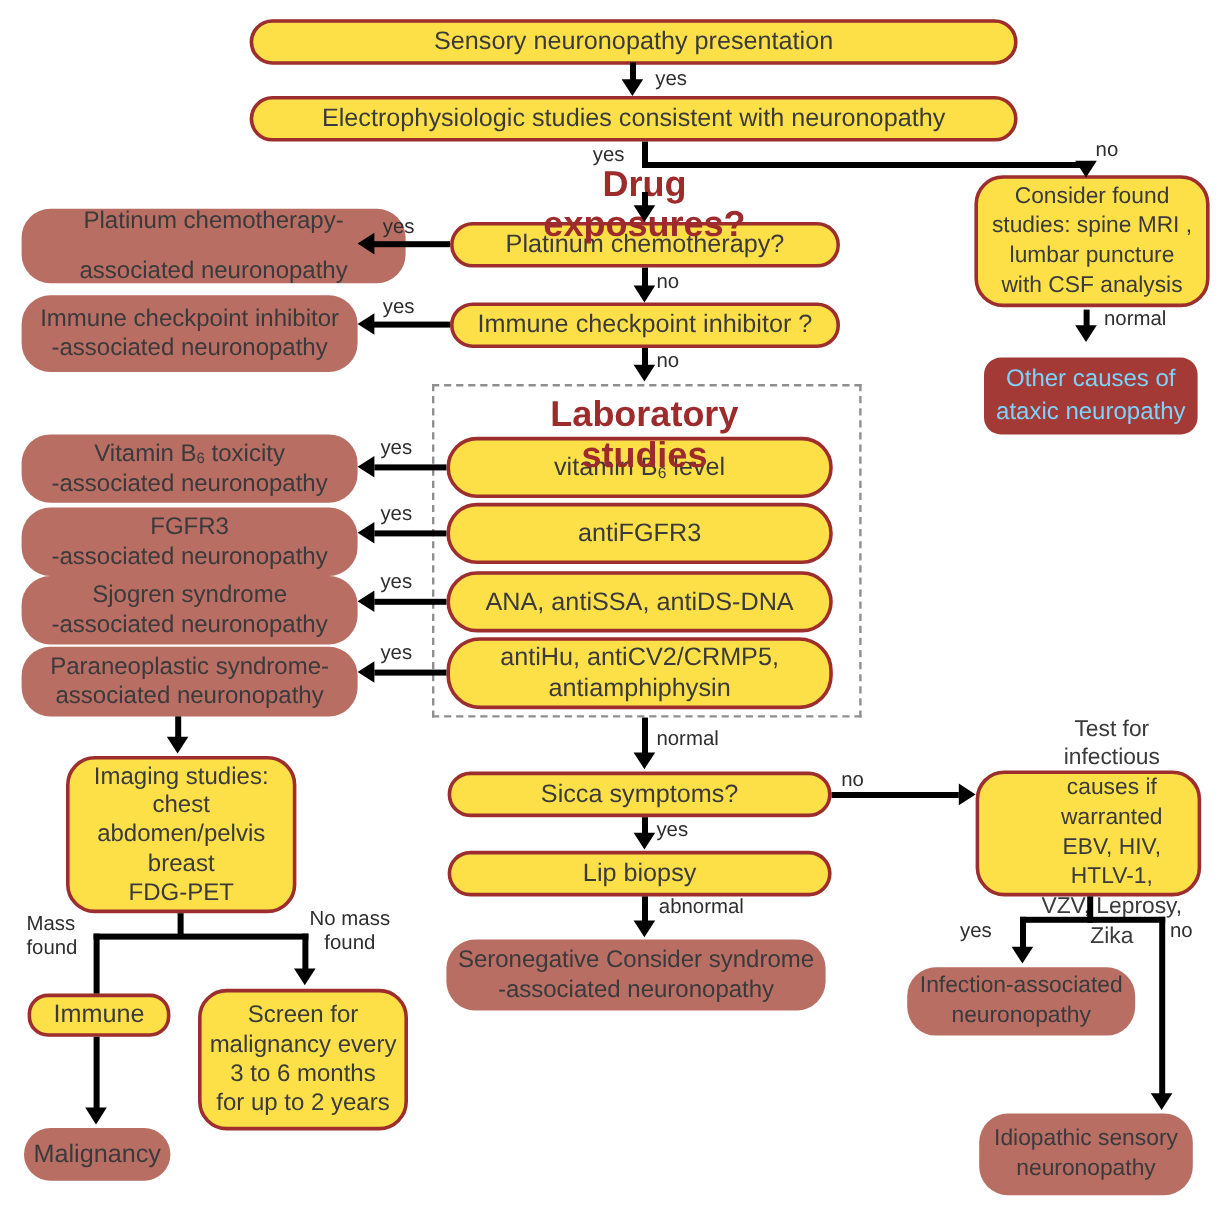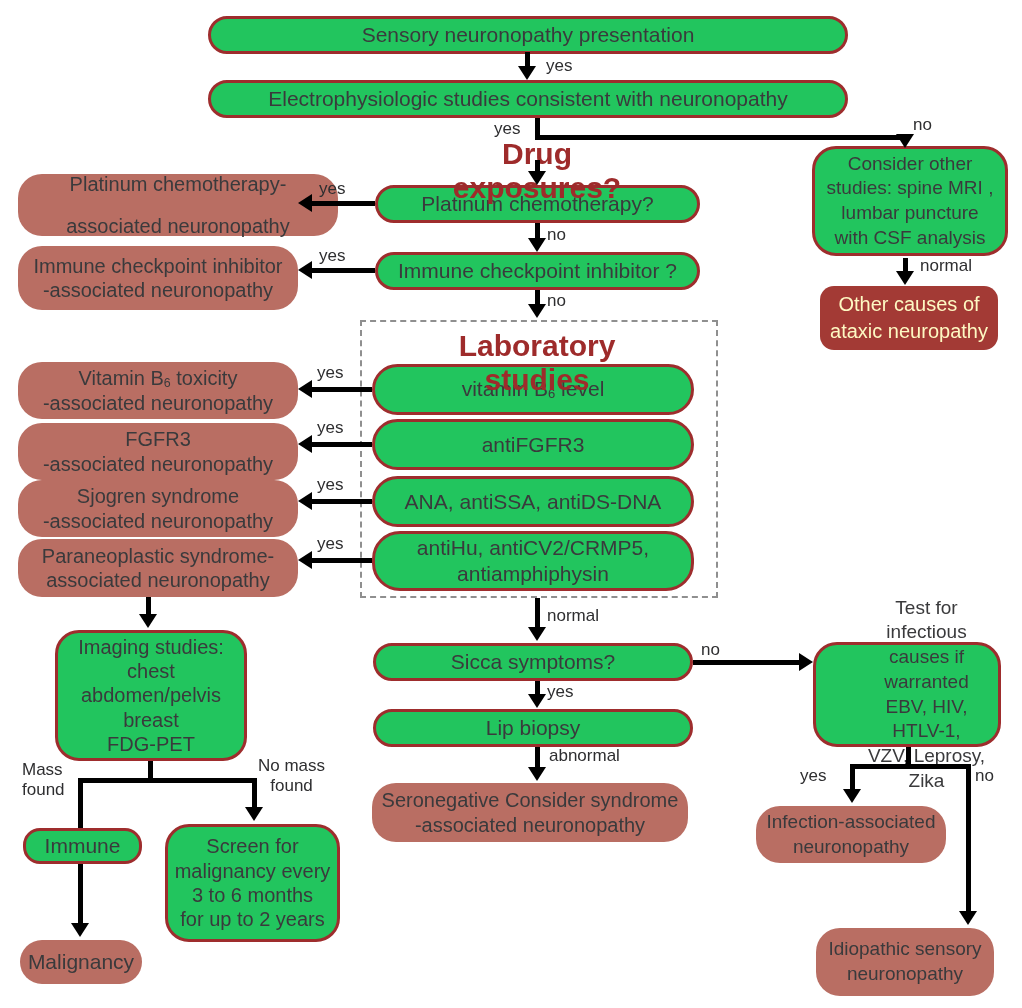--- a/index.html
+++ b/index.html
@@ -1,26 +1,26 @@
 <!DOCTYPE html>
 <html style="--box-border: #9E2D2D; --salmon-fill: #B96E63; --dark-red-fill: #A33A35; --heading-text: #9E2B2B; --arrow: #000000;"><head>
 <meta charset="utf-8">
 <style>
   html,body{margin:0;padding:0;background:#ffffff;}
   body{font-family:"Liberation Sans", sans-serif;}
   #stage{position:relative;width:1022px;height:1008px;background:#fff;overflow:hidden;}
 
-  .box{position:absolute;background:#22c55e;border:3px solid var(--box-border,#9E2D2D);
+  .box{position:absolute;background:#fde047;border:3px solid var(--box-border,#9E2D2D);
        border-radius:20px;display:flex;flex-direction:column;align-items:center;
        justify-content:center;text-align:center;color:#3A3A3C;font-size:20px;
        line-height:1.22;box-sizing:border-box;padding:2px 6px;}
   .r14{border-radius:14px;} .r17{border-radius:17px;} .r24{border-radius:24px;} .r28{border-radius:28px;}
   .fs21{font-size:21px;} .fs19{font-size:19px;line-height:1.3;}
   .salmon{background:var(--salmon-fill,#B96E63);border:none;}
-  .darkred{background:var(--dark-red-fill,#A33A35);border:none;color:#fef9c3;}
+  .darkred{background:var(--dark-red-fill,#A33A35);border:none;color:#7dd3fc;margin-top:12px;}
   .dashedbox{position:absolute;border:2px dashed #8F8F8F;box-sizing:border-box;}
 
   .v{position:absolute;width:5px;background:var(--arrow,#000);}
   .h{position:absolute;height:5px;background:var(--arrow,#000);}
   .ah-d{position:absolute;width:0;height:0;border-left:9px solid transparent;
         border-right:9px solid transparent;border-top:14px solid var(--arrow,#000);}
   .ah-l{position:absolute;width:0;height:0;border-top:9px solid transparent;
         border-bottom:9px solid transparent;border-right:14px solid var(--arrow,#000);}
   .ah-r{position:absolute;width:0;height:0;border-top:9px solid transparent;
         border-bottom:9px solid transparent;border-left:14px solid var(--arrow,#000);}
@@ -39,21 +39,21 @@
 
   <div class="box fs21" style="left:208px;top:16px;width:640px;height:38px;">
     <div>Sensory neuronopathy presentation</div>
   </div>
 
   <div class="box fs21" style="left:208px;top:80px;width:640px;height:38px;">
     <div>Electrophysiologic studies consistent with neuronopathy</div>
   </div>
 
   <div class="box fs19 r24" style="left:812px;top:146px;width:196px;height:110px;">
-    <div>Consider other</div>
+    <div>Consider found</div>
     <div>studies: spine MRI ,</div>
     <div>lumbar puncture</div>
     <div>with CSF analysis</div>
   </div>
 
   <div class="box darkred r14" style="left:820px;top:286px;width:178px;height:64px;line-height:1.35;">
     <div>Other causes of</div>
     <div>ataxic neuropathy</div>
   </div>
 

